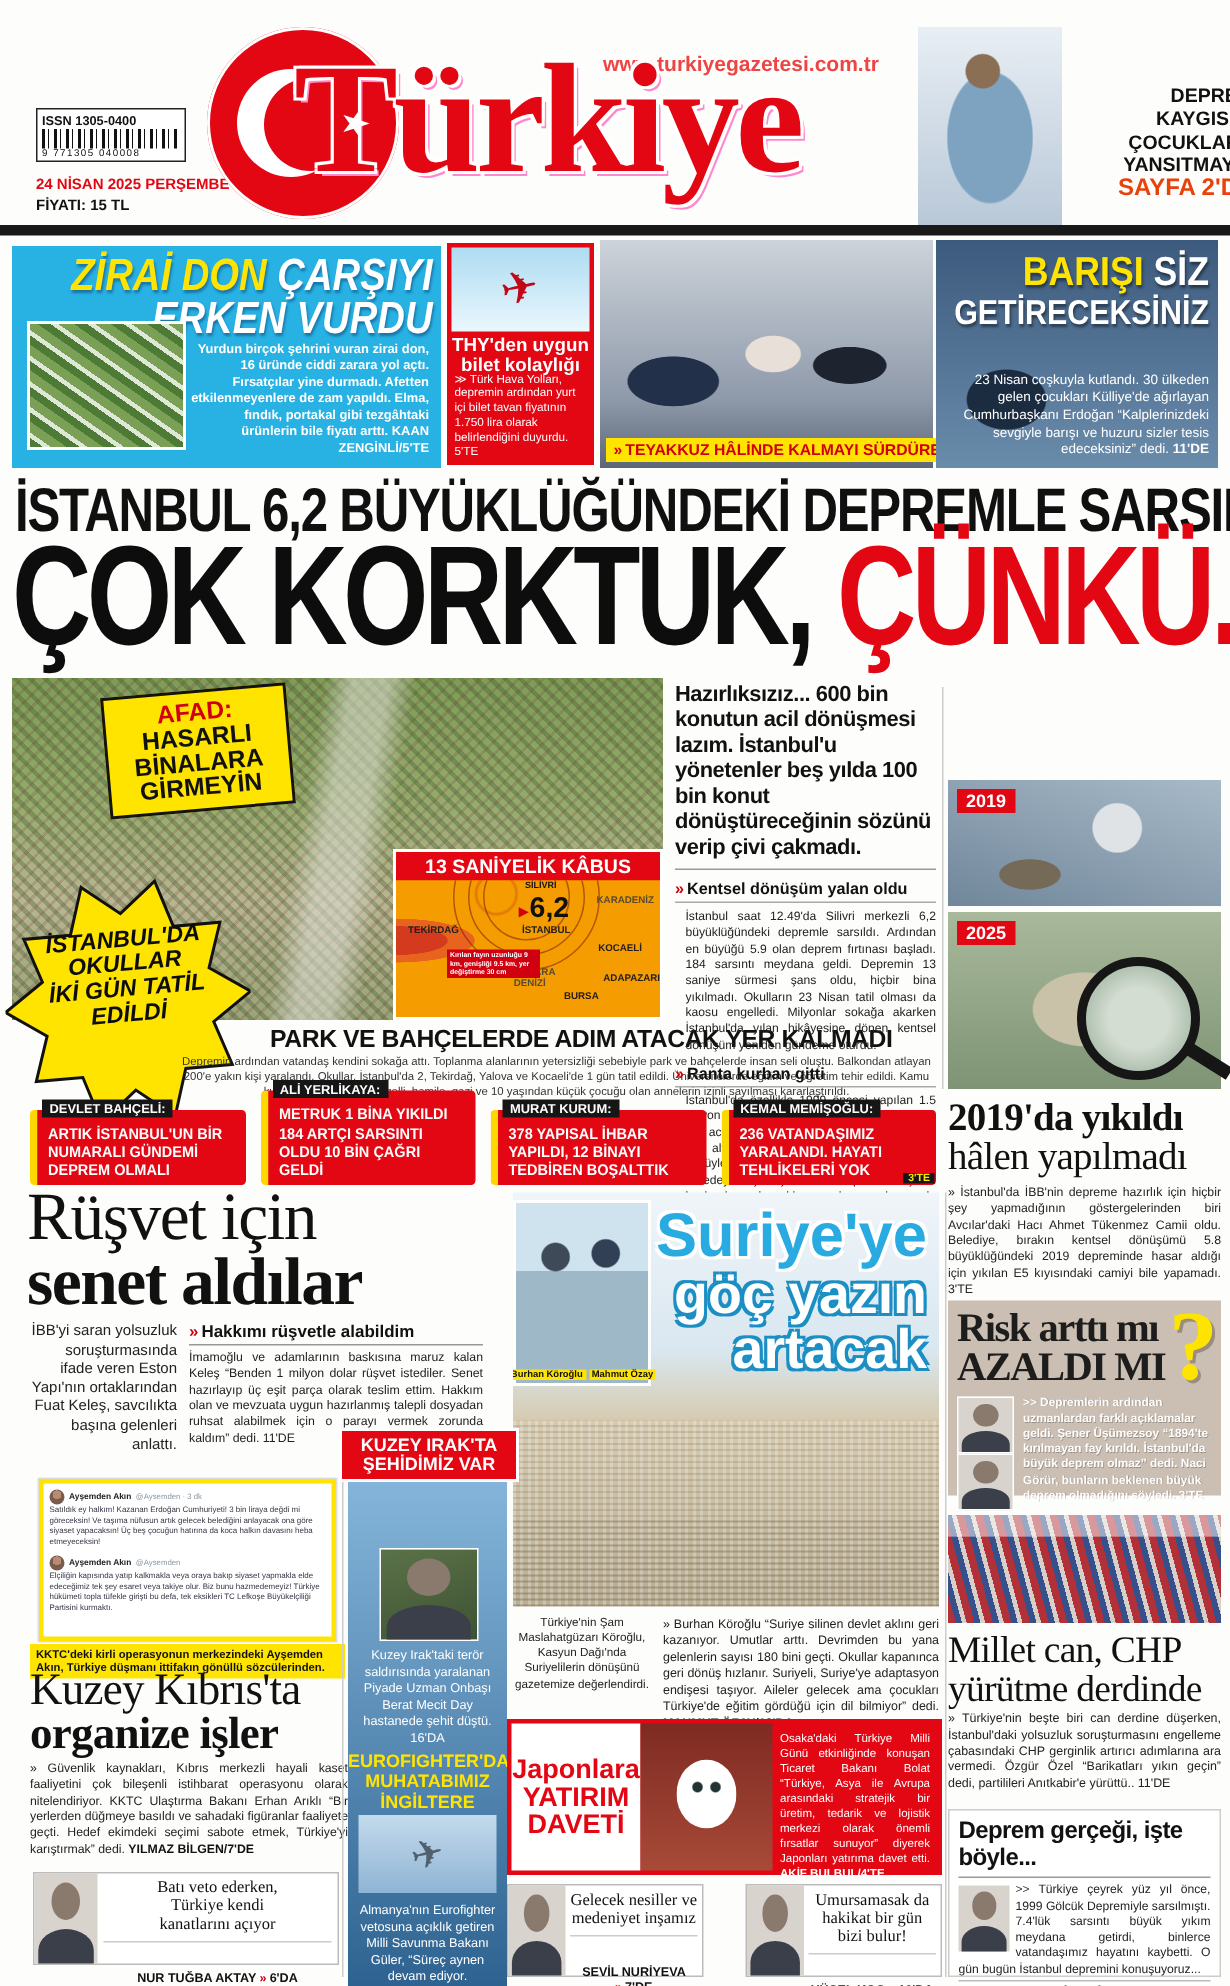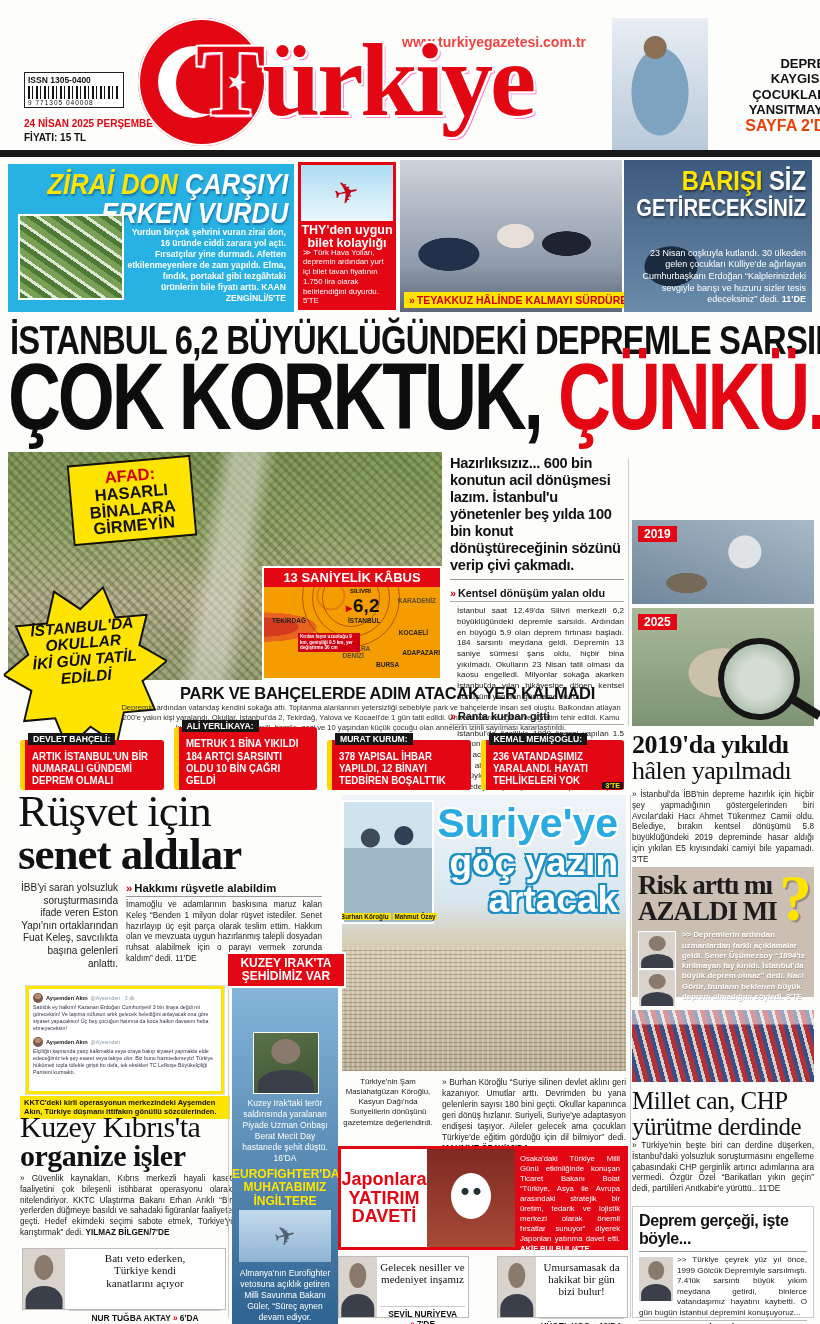--- a/index.html
+++ b/index.html
@@ -137,21 +137,21 @@
   .kibris-head .l2{font-weight:800;}
   .kibris-body{left:20px;top:1174px;width:212px;font-size:8.2px;line-height:1.32;text-align:justify;color:#222;}
   .bline{font-weight:900;color:#111;}
   .bati-box{left:22px;top:1248px;width:204px;height:62px;border:1px solid #bbb;background:#fff;display:flex;box-sizing:border-box;}
   .person{position:relative;overflow:hidden;background:#d8d3cc;flex:none;}
   .person::before{content:"";position:absolute;left:50%;top:10%;width:46%;height:42%;transform:translateX(-50%);border-radius:50%;background:#8a7a6e;}
   .person::after{content:"";position:absolute;left:50%;bottom:-10%;width:88%;height:48%;transform:translateX(-50%);border-radius:50% 50% 0 0;background:#3a3f4a;}
   .bati-portrait{width:42px;height:100%;}
   .bati-txt{flex:1;padding:3px 4px;text-align:center;}
   .bati-title{font-family:"Liberation Serif",serif;font-size:11px;line-height:1.12;}
-  .box-byline{font-size:8.4px;font-weight:800;border-top:1px solid #ccc;margin-top:21px;padding-top:2px;}
+  .box-byline{font-size:8.4px;font-weight:800;border-top:1px solid #ccc;margin-top:5px;padding-top:18px;}
   
   .midcol{left:232px;top:986px;width:106px;height:338px;background:linear-gradient(180deg,#85b5da,#2e6391);}
   .sehit-title{left:226px;top:952px;width:116px;background:#e30613;border:2px solid #fff;color:#fff;font-weight:900;font-size:12px;
                text-align:center;line-height:1.1;padding:3px 0;z-index:3;}
   .sehit-photo{position:absolute;left:21px;top:46px;width:64px;height:60px;border:1px solid #fff;background:
       radial-gradient(circle at 50% 28%,#c9a88a 0 8px,transparent 9px),
       linear-gradient(160deg,#5a7248,#3e5233);}
   .mid-body{position:absolute;left:5px;right:5px;color:#fff;font-size:8.5px;line-height:1.3;text-align:center;font-weight:500;}
   .euro-title{position:absolute;left:0;right:0;top:182px;color:#ffe400;font-weight:900;font-size:12px;line-height:1.12;text-align:center;}
   .euro-photo{position:absolute;left:7px;top:224px;width:92px;height:52px;background:linear-gradient(180deg,#c3daec,#8fb4d4);text-align:center;}

